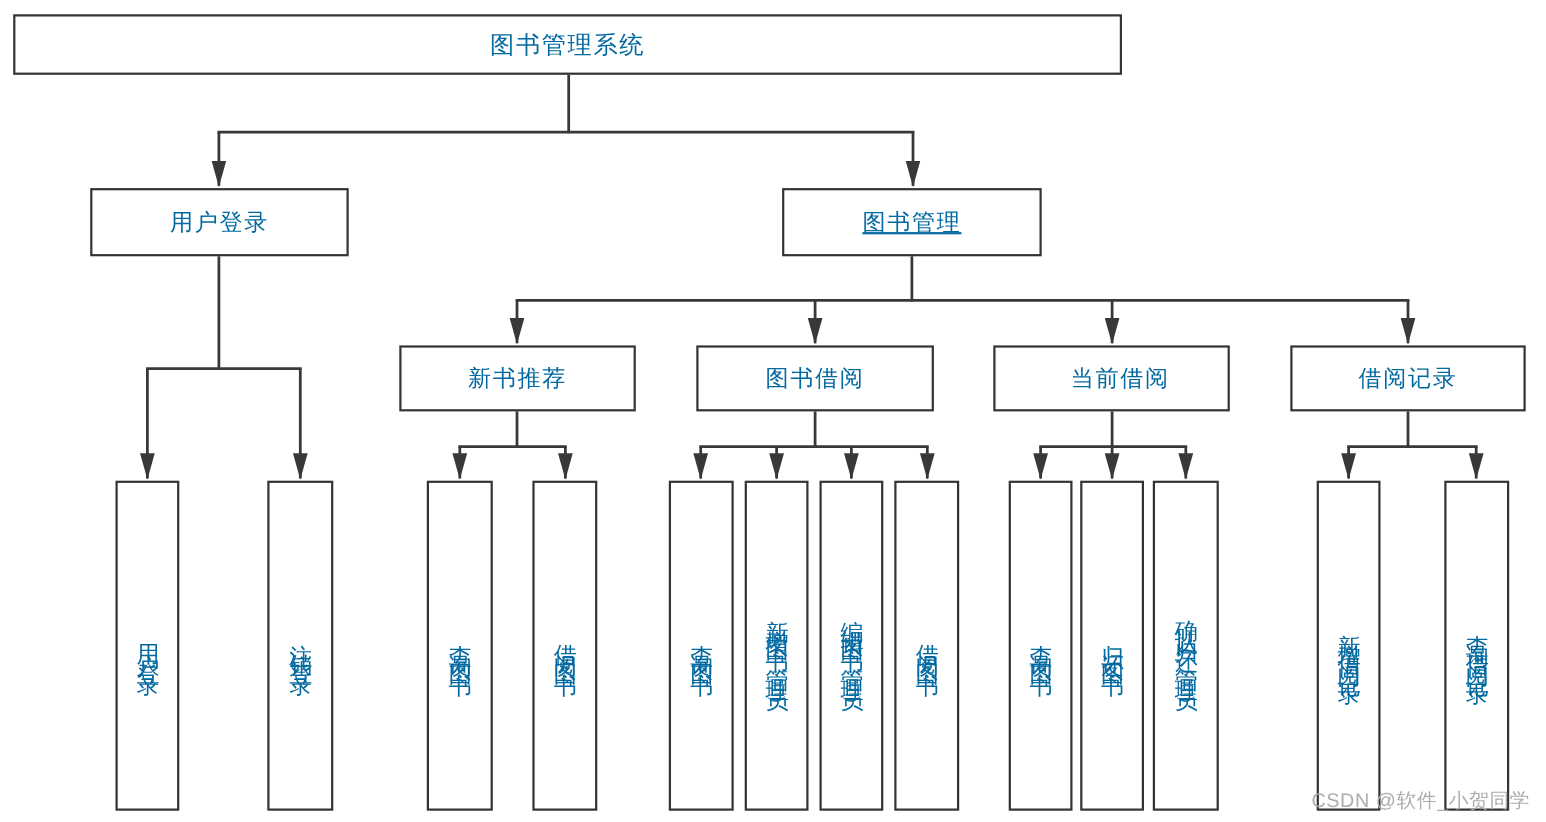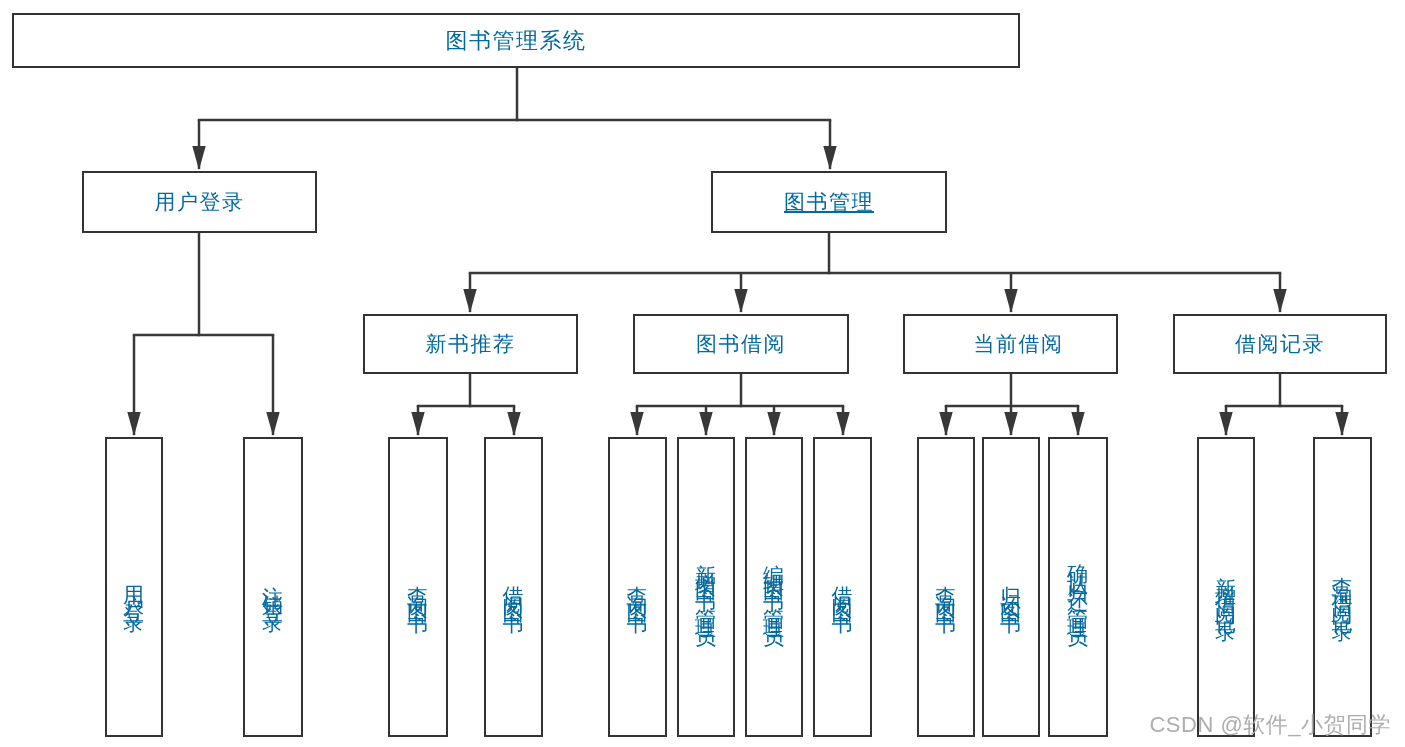--- a/index.html
+++ b/index.html
@@ -14,21 +14,21 @@
     display:flex; align-items:center; justify-content:center; text-align:center;
   }
   .node.h { font-size:21px; letter-spacing:1.5px; }
   .node.root { font-size:22px; }
   .node.v .vtext {
     writing-mode:vertical-rl; text-orientation:mixed;
     font-size:21px; letter-spacing:9px; line-height:1;
   }
   .watermark {
     position:absolute; right:14px; bottom:7px;
-    color:#adadad; font-size:22px; letter-spacing:0.5px;
+    color:#adadad; font-size:18px; letter-spacing:0.5px;
     white-space:nowrap;
   }
 </style>
 </head>
 <body>
 
 <div class="canvas">
 
   <svg class="connector-layer" width="1405" height="747" viewBox="0 0 1405 747">
     <defs>

